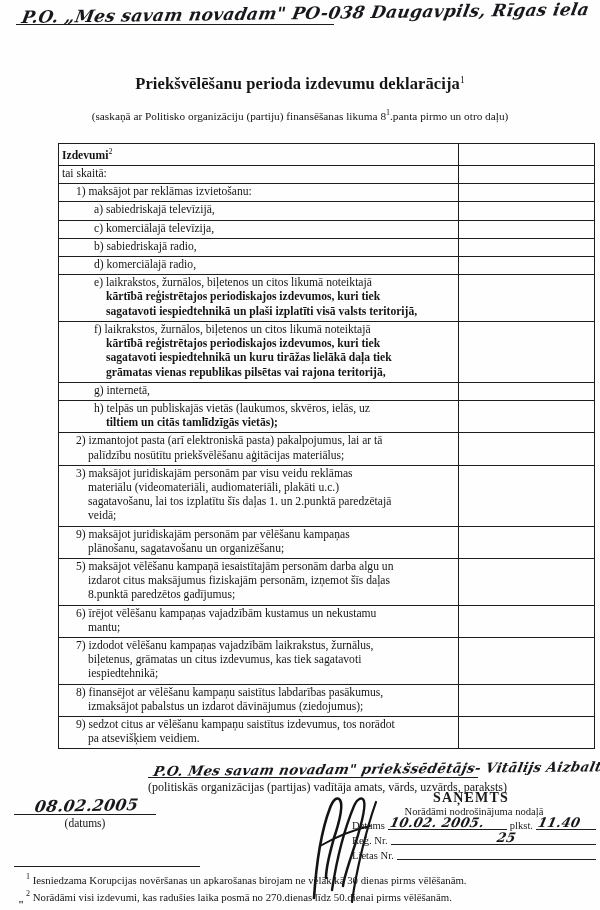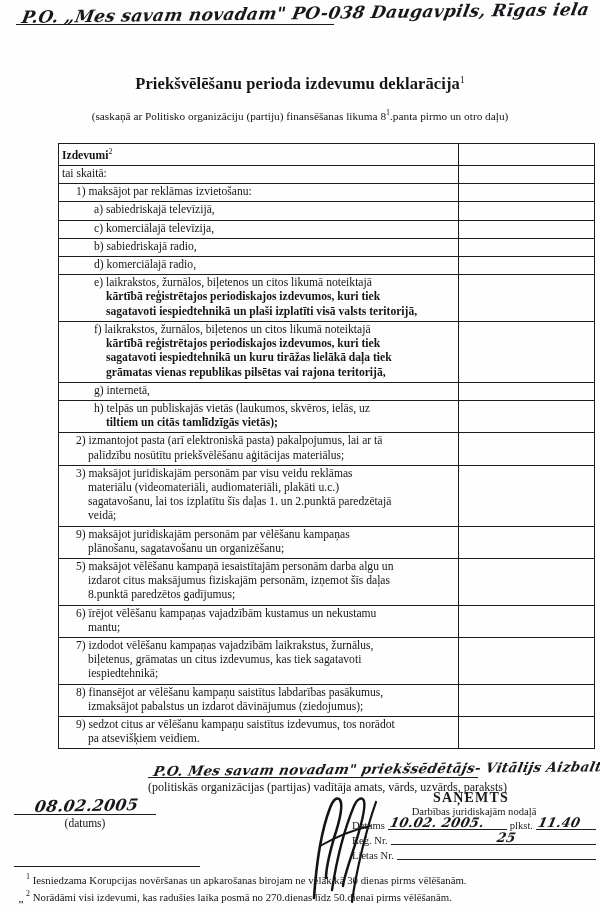--- a/index.html
+++ b/index.html
@@ -410,21 +410,21 @@
   </svg>
 
   <div class="date-block">
     <div class="hand date-hand">08.02.2005</div>
     <div class="date-rule"></div>
     <div class="date-caption">(datums)</div>
   </div>
 
   <div class="stamp">
     <div class="stamp-title">SAŅEMTS</div>
-    <div class="stamp-line">Darbības juridiskajām nodaļā</div>
+    <div class="stamp-line">Norādāmi nodrošinājuma nodaļā</div>
 
     <div class="stamp-field">
       <span>Datums</span>
       <span class="fl">
         <span class="hand fillhand">10.02. 2005.</span>
       </span>
       <span>plkst.</span>
       <span class="fl short">
         <span class="hand fillhand">11.40</span>
       </span>

